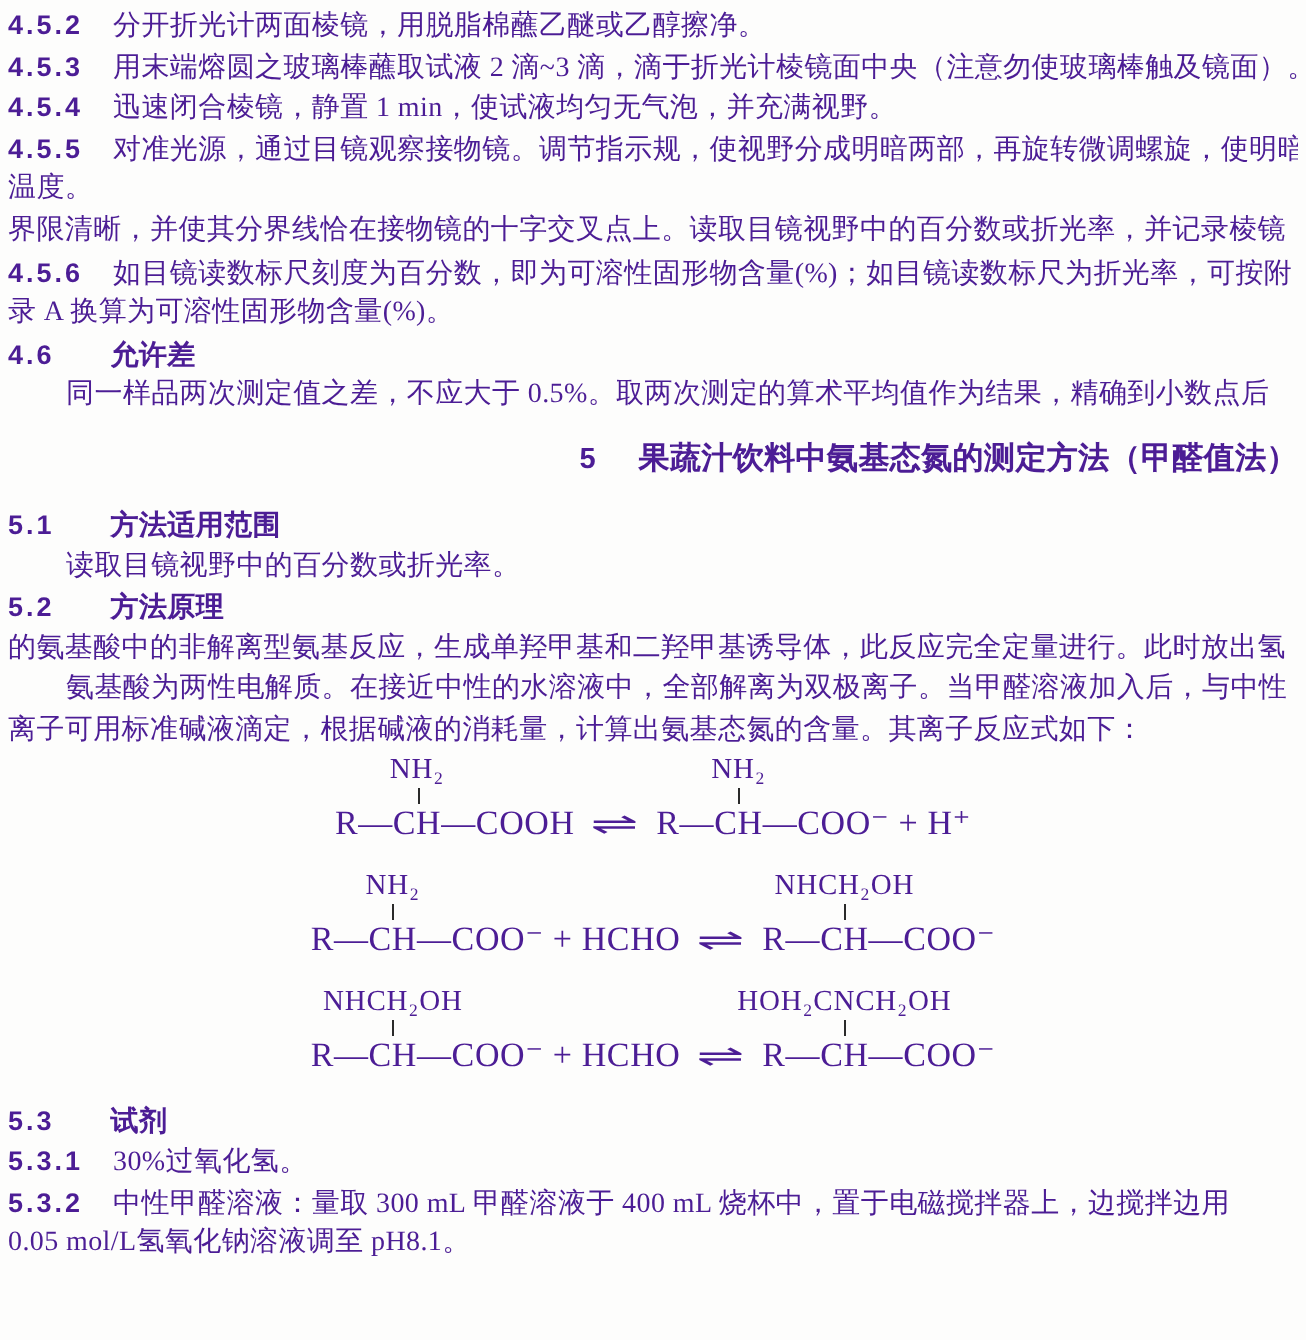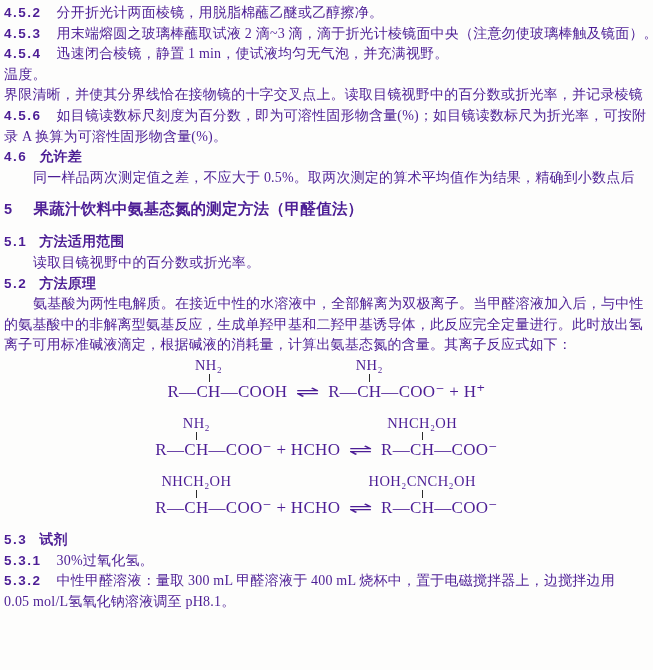--- a/index.html
+++ b/index.html
@@ -21,22 +21,22 @@
     white-space:nowrap;overflow:hidden;
   }
   .num{
     display:inline-block;
     font-family:"Liberation Sans","DejaVu Sans",sans-serif;
     font-weight:700;font-size:13.5px;
     letter-spacing:1.5px;
     margin-right:15px;
   }
   .h{font-weight:700;}
-  .h .num{margin-right:12px;}
-  .hbig{font-size:15.5px;height:22px;line-height:22px;margin-top:10px;margin-bottom:12px;}
+  .h .num{margin-right:28px;}
+  .hbig{font-size:15.5px;height:22px;line-height:22px;margin-top:10px;margin-bottom:12px;text-align:right;}
   .hbig .num{font-size:14.5px;margin-right:20px;}
   .ind{text-indent:29px;}
   
   .formulas{margin:0;}
   .equation{
     display:flex;justify-content:center;align-items:baseline;
     padding-top:25px;height:22px;margin-bottom:11px;
     font-size:17px;white-space:nowrap;
     letter-spacing:0.3px;
   }
@@ -60,34 +60,35 @@
   }
 </style>
 </head>
 <body>
 
 <div class="page">
 
   <p class="ln"><b class="num">4.5.2</b><span>分开折光计两面棱镜，用脱脂棉蘸乙醚或乙醇擦净。</span></p>
   <p class="ln"><b class="num">4.5.3</b><span>用末端熔圆之玻璃棒蘸取试液 2 滴~3 滴，滴于折光计棱镜面中央（注意勿使玻璃棒触及镜面）。</span></p>
   <p class="ln"><b class="num">4.5.4</b><span>迅速闭合棱镜，静置 1 min，使试液均匀无气泡，并充满视野。</span></p>
+  <p class="ln"><b class="num">4.5.5</b><span>对准光源，通过目镜观察接物镜。调节指示规，使视野分成明暗两部，再旋转微调螺旋，使明暗</span></p>
   <p class="ln"><span>温度。</span></p>
   <p class="ln"><span>界限清晰，并使其分界线恰在接物镜的十字交叉点上。读取目镜视野中的百分数或折光率，并记录棱镜</span></p>
   <p class="ln"><b class="num">4.5.6</b><span>如目镜读数标尺刻度为百分数，即为可溶性固形物含量(%)；如目镜读数标尺为折光率，可按附</span></p>
   <p class="ln"><span>录 A 换算为可溶性固形物含量(%)。</span></p>
   <p class="ln h"><b class="num">4.6</b><span>允许差</span></p>
   <p class="ln ind"><span>同一样品两次测定值之差，不应大于 0.5%。取两次测定的算术平均值作为结果，精确到小数点后</span></p>
 
   <p class="ln h hbig"><b class="num">5</b><span>果蔬汁饮料中氨基态氮的测定方法（甲醛值法）</span></p>
 
   <p class="ln h"><b class="num">5.1</b><span>方法适用范围</span></p>
   <p class="ln ind"><span>读取目镜视野中的百分数或折光率。</span></p>
   <p class="ln h"><b class="num">5.2</b><span>方法原理</span></p>
+  <p class="ln"><span>的氨基酸中的非解离型氨基反应，生成单羟甲基和二羟甲基诱导体，此反应完全定量进行。此时放出氢</span></p>
   <p class="ln ind"><span>氨基酸为两性电解质。在接近中性的水溶液中，全部解离为双极离子。当甲醛溶液加入后，与中性</span></p>
-  <p class="ln"><span>的氨基酸中的非解离型氨基反应，生成单羟甲基和二羟甲基诱导体，此反应完全定量进行。此时放出氢</span></p>
   <p class="ln"><span>离子可用标准碱液滴定，根据碱液的消耗量，计算出氨基态氮的含量。其离子反应式如下：</span></p>
 
   <div class="formulas">
 
     <div class="equation">
       <span class="mol"><span>R—</span><span class="chwrap"><span class="toplabel">NH₂</span><span class="bond-bar"></span><span>CH</span></span><span>—COOH</span></span>
       <span class="arrow">⇌</span>
       <span class="mol"><span>R—</span><span class="chwrap"><span class="toplabel">NH₂</span><span class="bond-bar"></span><span>CH</span></span><span>—COO⁻ + H⁺</span></span>
     </div>
 

